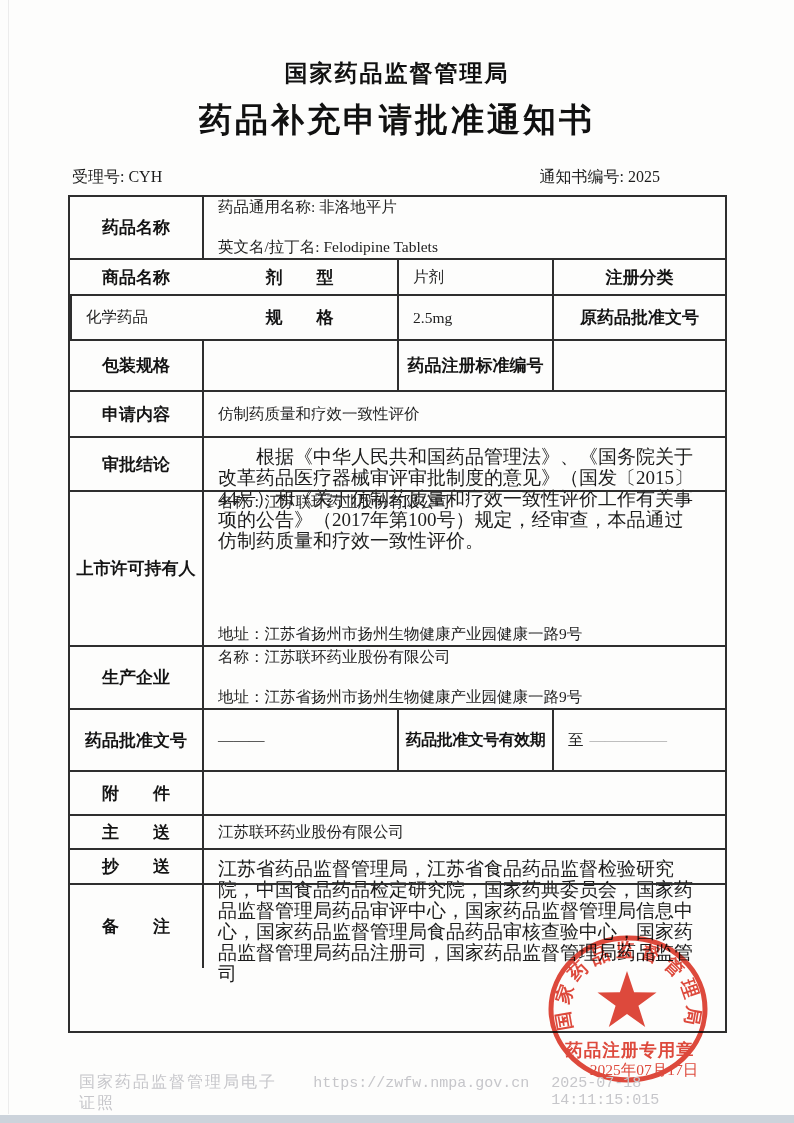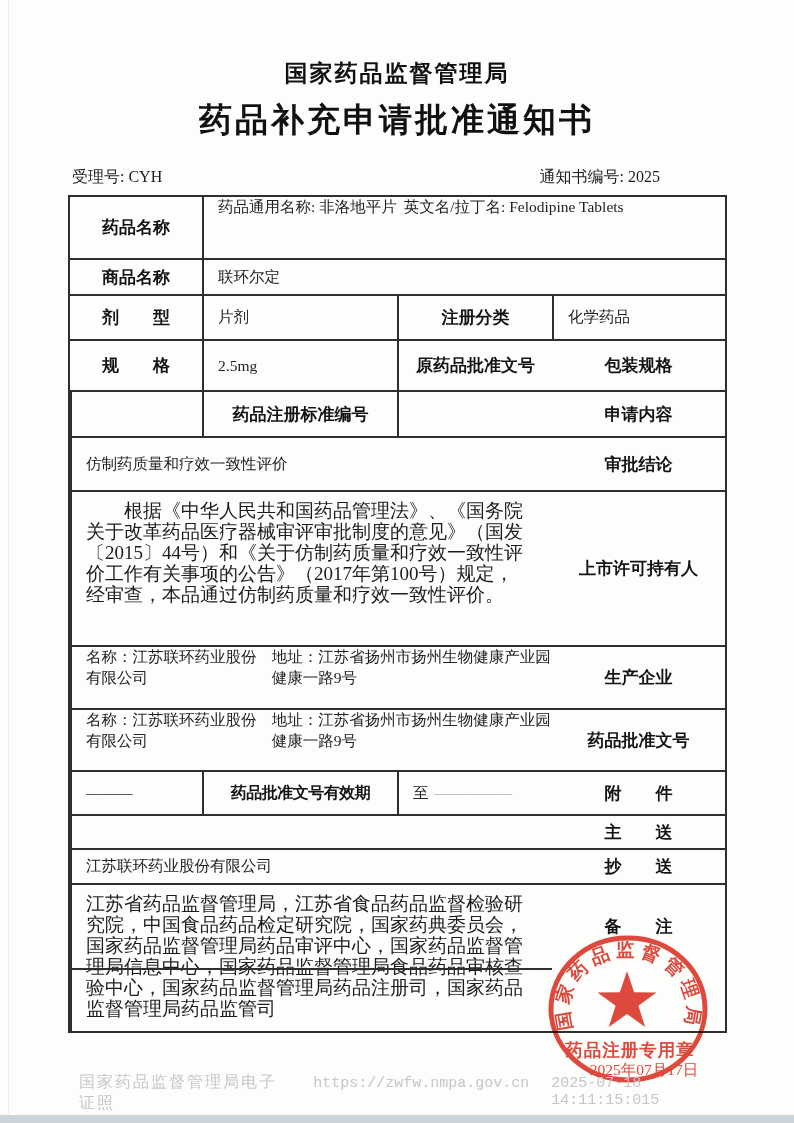--- a/index.html
+++ b/index.html
@@ -43,21 +43,21 @@
     font-family:"Liberation Sans", sans-serif; font-weight:bold;
     font-size:17px; color:#141414; text-align:center;
   }
   .tight { font-size:16px; letter-spacing:-0.5px; }
   .value {
     display:flex; align-items:center; padding-left:14px;
     font-size:15.5px; color:#222;
   }
   .span3 { grid-column:span 3; }
   .two-line {
-    align-items:flex-start; justify-content:flex-start; gap:7px;
+    flex-direction:column; align-items:flex-start; justify-content:space-between; gap:13px;
   }
   .para {
     display:block; padding:8px 28px 0 14px; line-height:21px; font-size:19px;
   }
   .indent { text-indent:2em; }
   .dash-gray { color:#a9a9a9; margin-left:6px; }
 
   .footer-line {
     position:absolute; top:1072px; left:79px; width:660px;
     display:flex; gap:22px; align-items:baseline;
@@ -91,21 +91,20 @@
 
 <div class="form">
 
   <div class="cell label col1 row1">药品名称</div>
   <div class="cell value span3 two-line row1">
     <span>药品通用名称: 非洛地平片</span>
     <span>英文名/拉丁名: Felodipine Tablets</span>
   </div>
 
   <div class="cell label col1">商品名称</div>
-  <div class="cell value span3">联环尔定</div>
 
   <div class="cell label col1">剂　　型</div>
   <div class="cell value">片剂</div>
   <div class="cell label">注册分类</div>
   <div class="cell value">化学药品</div>
 
   <div class="cell label col1">规　　格</div>
   <div class="cell value">2.5mg</div>
   <div class="cell label">原药品批准文号</div>
 

